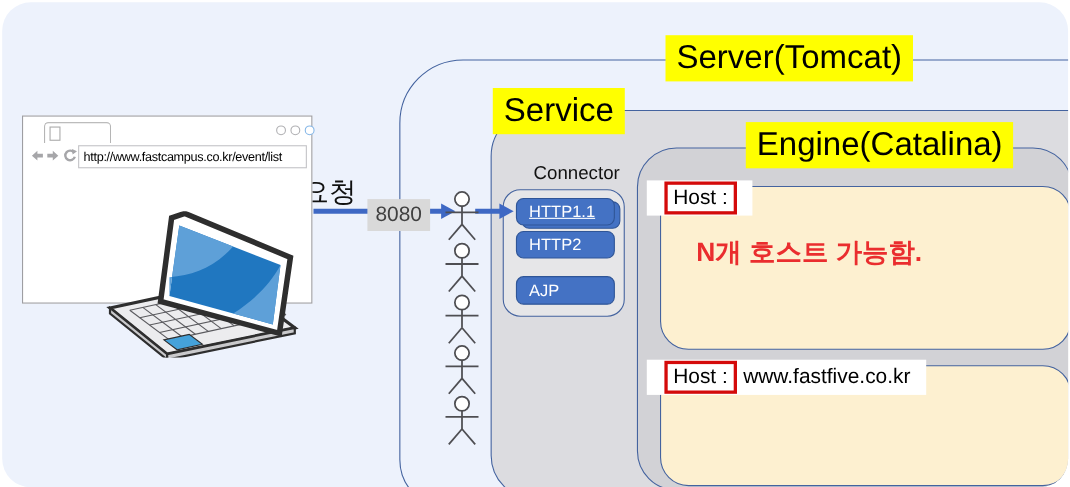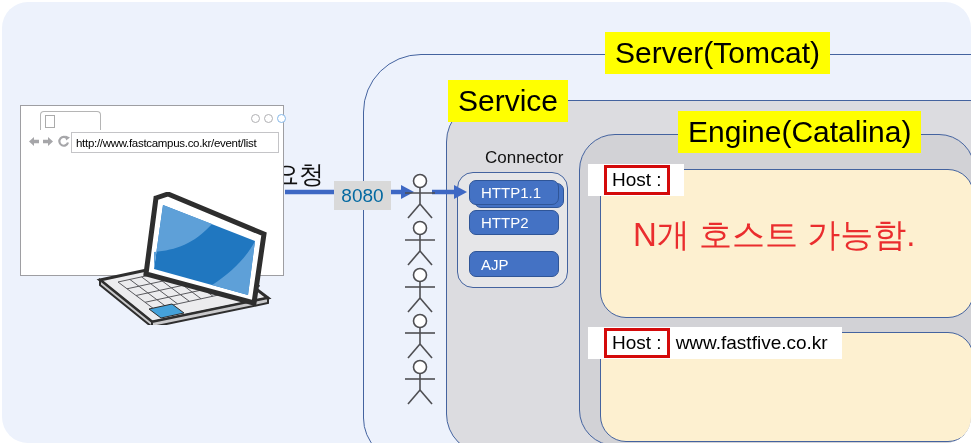--- a/index.html
+++ b/index.html
@@ -22,38 +22,38 @@
   #service-label{left:446px;top:78px;}
   #engine-label{left:676px;top:109px;}
 
   
   #connector-label{left:459px;top:146px;font-size:17px;color:#111;margin-left:24px;}
   #connector-box{left:455px;top:170px;width:109px;height:114px;background:#e6e6e8;
                  border:1.4px solid #44639f;border-radius:16px;}
   .proto-btn{width:90px;height:25px;background:#4472c4;border:1px solid #2f5597;border-radius:7px;
              color:#ffffff;font-size:15px;display:flex;align-items:center;padding-left:11px;box-sizing:border-box;}
   #proto-shadow{left:472px;top:181px;}
-  #proto-http11{left:467px;top:178px;}
+  #proto-http11{left:467px;top:178px;text-decoration:underline;}
   #proto-http2{left:467px;top:208px;}
   #proto-ajp{left:467px;top:249px;height:26px;}
 
   
   .host-box{width:372px;background:#fdf0d0;border:1.6px solid #44639f;border-radius:26px;}
   #host1-box{left:598px;top:167px;height:147px;}
   #host2-box{left:598px;top:330px;height:108px;}
   .host-bar{background:#ffffff;display:inline-flex;align-items:center;height:32px;padding:0 14px 0 16px;white-space:nowrap;}
   #host1-bar{left:586px;top:162px;}
   #host2-bar{left:586px;top:325px;}
   .host-key{border:3.5px solid #d40a0a;padding:0 5px;font-size:19px;color:#000;line-height:24px;}
   .host-domain{font-size:19px;color:#000;padding-left:6px;}
-  #host-note{left:631px;top:211px;font-size:33px;font-weight:normal;color:#ea2d2e;white-space:nowrap;}
+  #host-note{left:631px;top:211px;font-size:24px;font-weight:bold;color:#ea2d2e;white-space:nowrap;}
 
   
   #request-label{left:272px;top:156px;font-size:25px;color:#111;}
-  #port-badge{left:332px;top:179px;width:57px;height:29px;background:#d9d9d9;color:#0369a1;
+  #port-badge{left:332px;top:179px;width:57px;height:29px;background:#d9d9d9;color:#404040;
               font-size:19px;display:flex;align-items:center;justify-content:center;}
 
   
   #browser{left:18px;top:103px;width:264px;height:171px;background:#ffffff;border:1.5px solid #9e9ea2;box-sizing:border-box;}
   #browser-tab{position:absolute;left:19px;top:5px;width:59px;height:18px;border:1.2px solid #b5b5b5;
                border-bottom:none;border-radius:4px 4px 0 0;background:#ffffff;}
   #page-icon{position:absolute;left:4px;top:3px;width:8px;height:11px;border:1.2px solid #ababab;background:#fff;}
   .win-dot{position:absolute;top:8px;width:9px;height:9px;border-radius:50%;border:1.5px solid #b0b0b3;background:#fff;box-sizing:border-box;}
   #dot1{left:230px;} #dot2{left:243px;} #dot3{left:256px;border-color:#85b7e8;}
   #nav-row{position:absolute;left:0;top:23px;width:100%;height:26px;}

